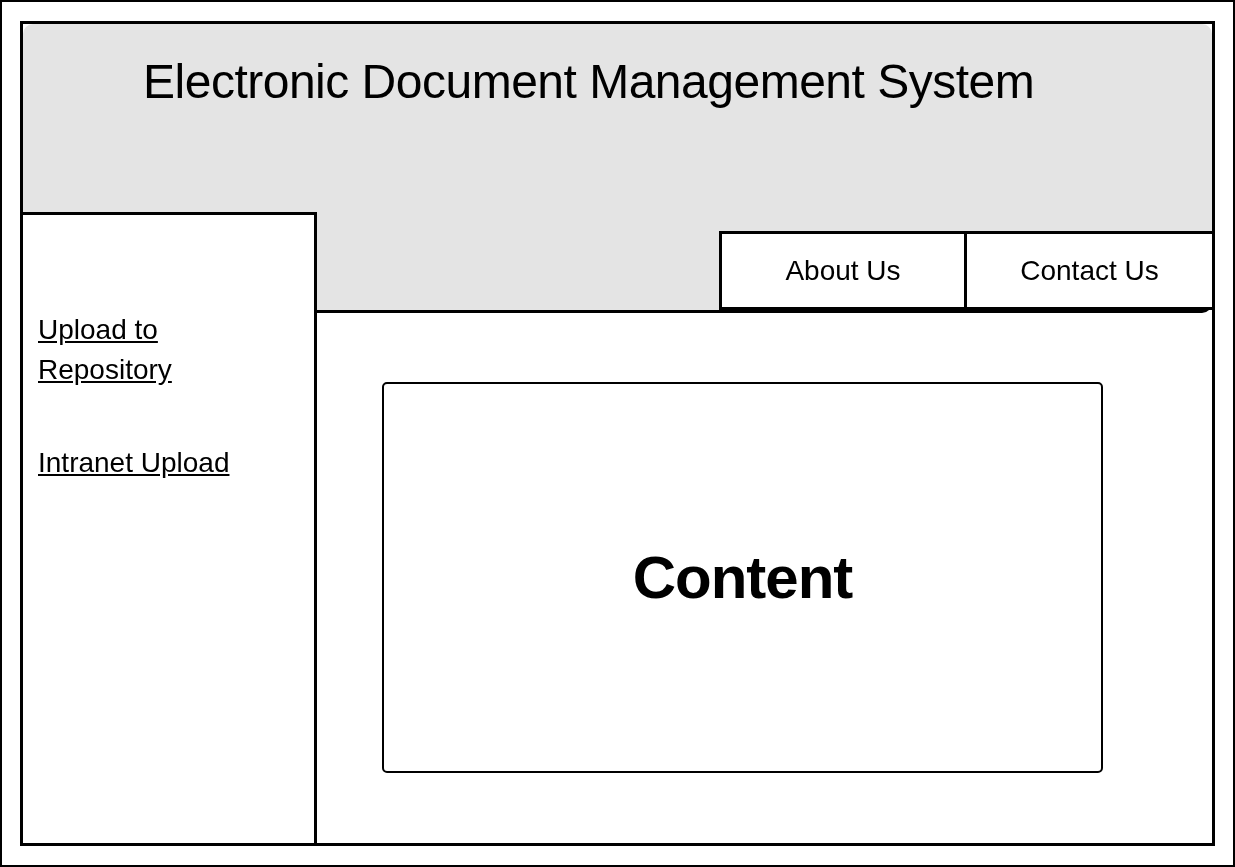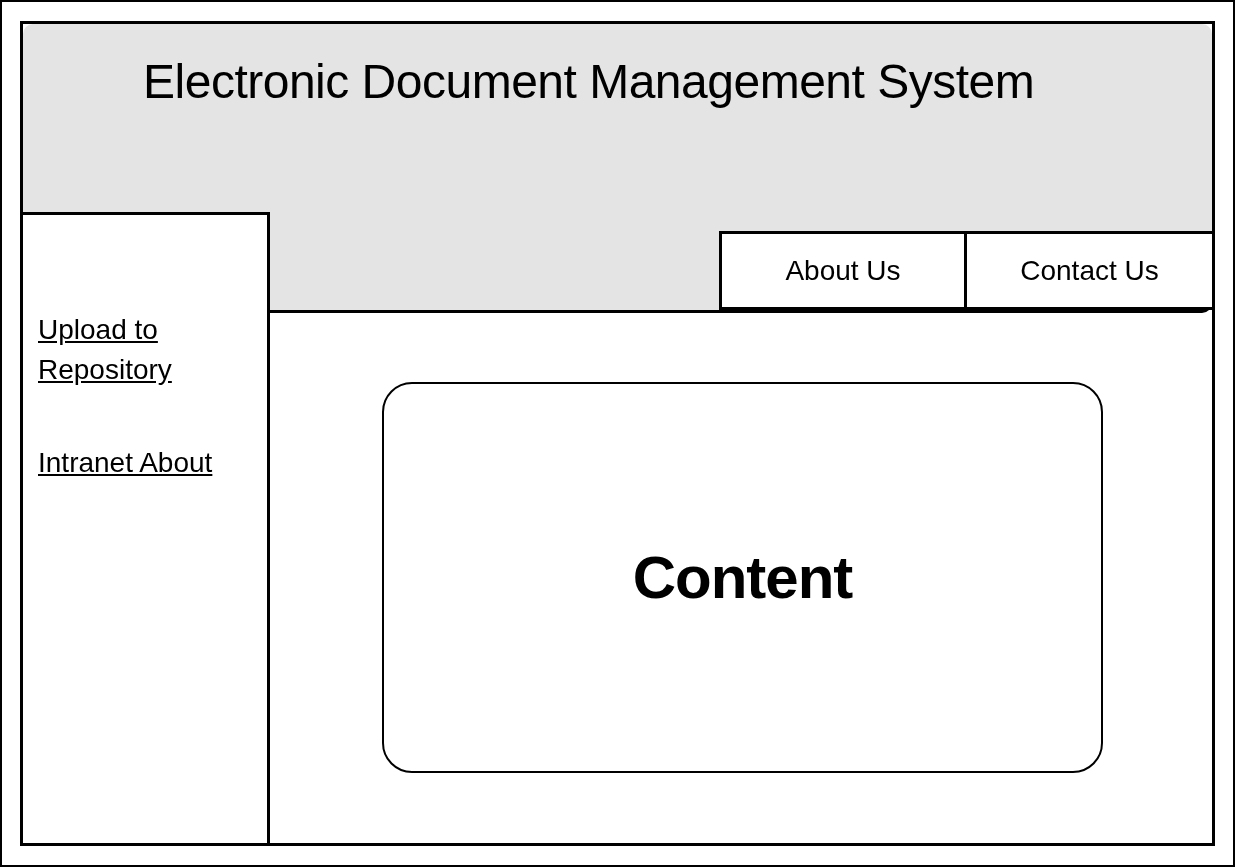--- a/index.html
+++ b/index.html
@@ -66,21 +66,21 @@
     z-index: 2;
   }
   .nav-about { left: 696px; width: 248px; }
   .nav-contact { left: 944px; width: 245px; border-left: none; border-right: none; }
 
   .sidebar {
     position: absolute;
     left: 0;
     top: 188px;
     bottom: 0;
-    width: 247px;
+    width: 294px;
     background: #ffffff;
     border-top: 3px solid #000000;
     border-right: 3px solid #000000;
     z-index: 3;
     padding: 95px 12px 0 15px;
   }
 
   .side-link {
     display: block;
     font-size: 28px;
@@ -93,21 +93,21 @@
     cursor: pointer;
   }
 
   .content-box {
     position: absolute;
     left: 359px;
     top: 358px;
     width: 721px;
     height: 391px;
     border: 2px solid #000000;
-    border-radius: 30px;
+    border-radius: 5px;
     background: #ffffff;
     display: flex;
     align-items: center;
     justify-content: center;
     z-index: 2;
   }
 
   .content-label {
     font-size: 60px;
     font-weight: bold;
@@ -129,21 +129,21 @@
       <span>Contact Us</span>
     </div>
 
     <div class="nav-box nav-about">
       <span>About Us</span>
     </div>
 
     <div class="sidebar">
       <a class="side-link">Upload to
 Repository</a>
-      <a class="side-link">Intranet About</a>
+      <a class="side-link">Intranet Upload</a>
     </div>
 
     <div class="content-box">
       <div class="content-label">Content</div>
     </div>
 
   </div>
 </div>
 
 </body></html>

